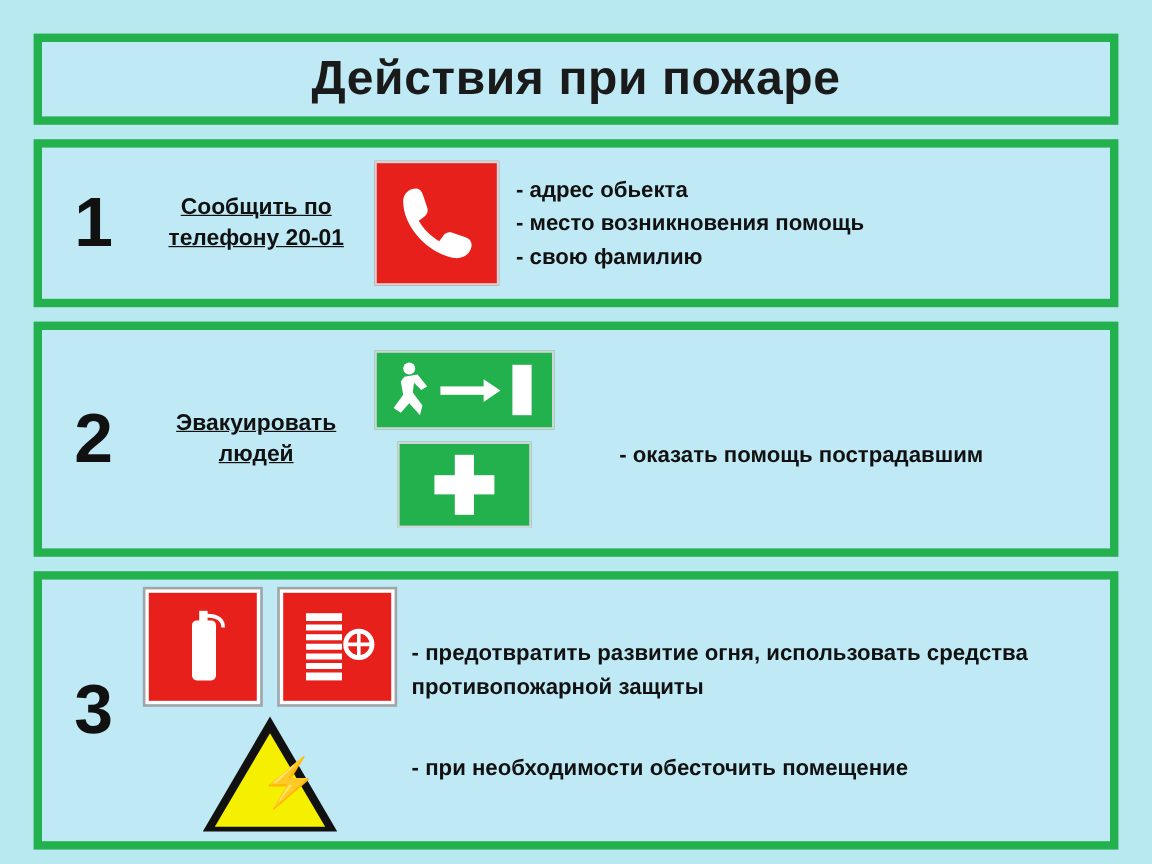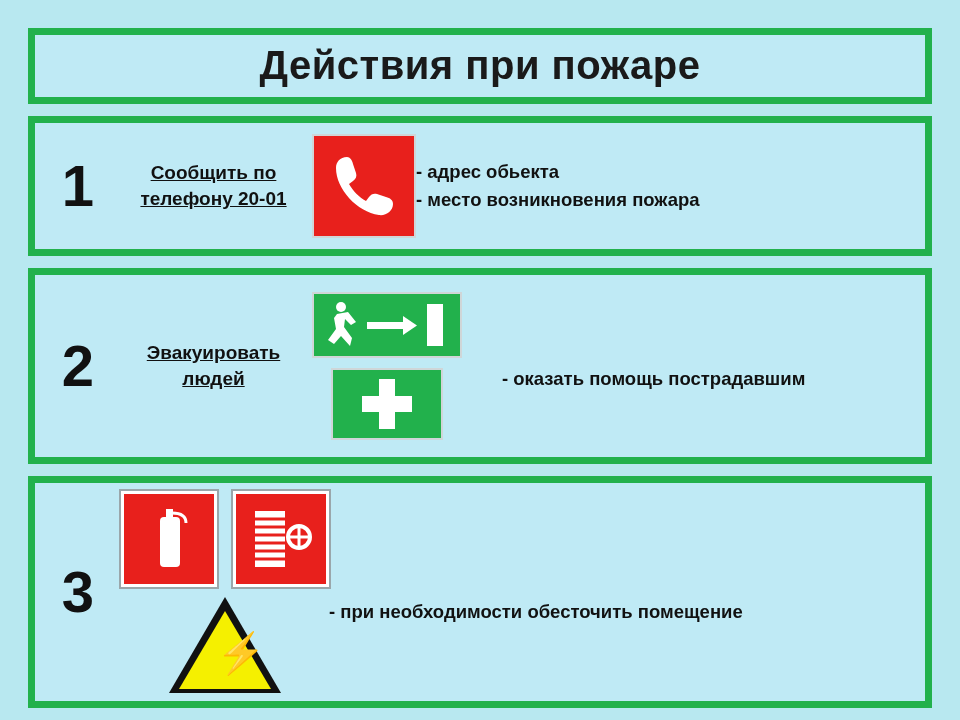--- a/index.html
+++ b/index.html
@@ -77,20 +77,21 @@
   .step-icons {
     flex: 0 0 auto;
     display: flex;
     flex-direction: column;
     align-items: center;
     justify-content: center;
     gap: 10px;
   }
   .step-text {
     flex: 1 1 auto;
+    padding-left: 14px;
     font-size: 18.5px;
     font-weight: bold;
     color: #111;
     line-height: 1.5;
   }
   .step-text .line { white-space: pre-wrap; }
 
   
   .step1 { height: 140px; }
   .step2 { height: 196px; }
@@ -175,21 +176,22 @@
     <div class="step-label">Сообщить по телефону 20-01</div>
     <div class="step-icons">
       <div class="sign sign-phone">
         <svg width="74" height="74" viewBox="0 0 74 74" aria-hidden="true">
           <path d="M20 8 C13 8 9 13 9 19 C9 40 30 63 52 66 C59 67 66 62 66 55 C66 51 63 49 59 48 L50 45 C47 44 44 45 42 48 L39 52 C32 48 26 42 22 35 L26 32 C29 30 30 27 29 24 L26 15 C25 11 23 8 20 8 Z" fill="#ffffff"></path>
         </svg>
       </div>
     </div>
     <div class="step-text">
       <div class="line">- адрес обьекта</div>
-      <div class="line">- место возникновения пожара</div>
+      <div class="line">- место возникновения помощь</div>
+      <div class="line">- свою фамилию</div>
     </div>
   </div>
 
   <div class="panel step step2">
     <div class="step-num">2</div>
     <div class="step-label">Эвакуировать людей</div>
     <div class="step-icons">
       <div class="sign sign-exit">
         <svg width="140" height="58" viewBox="0 0 140 58" aria-hidden="true">
 
@@ -241,17 +243,18 @@
             <line x1="43" y1="34" x2="65" y2="34" stroke="#ffffff" stroke-width="3"></line>
           </svg>
         </div>
       </div>
       <div class="warn-tri">
         <div class="warn-inner"></div>
         <div class="bolt">⚡</div>
       </div>
     </div>
     <div class="step-text">
+      <div class="line">- предотвратить развитие огня, использовать средства противопожарной защиты</div>
       <div class="line" style="margin-top:40px;">- при необходимости обесточить помещение</div>
     </div>
   </div>
 
 </div>
 
 </body></html>

